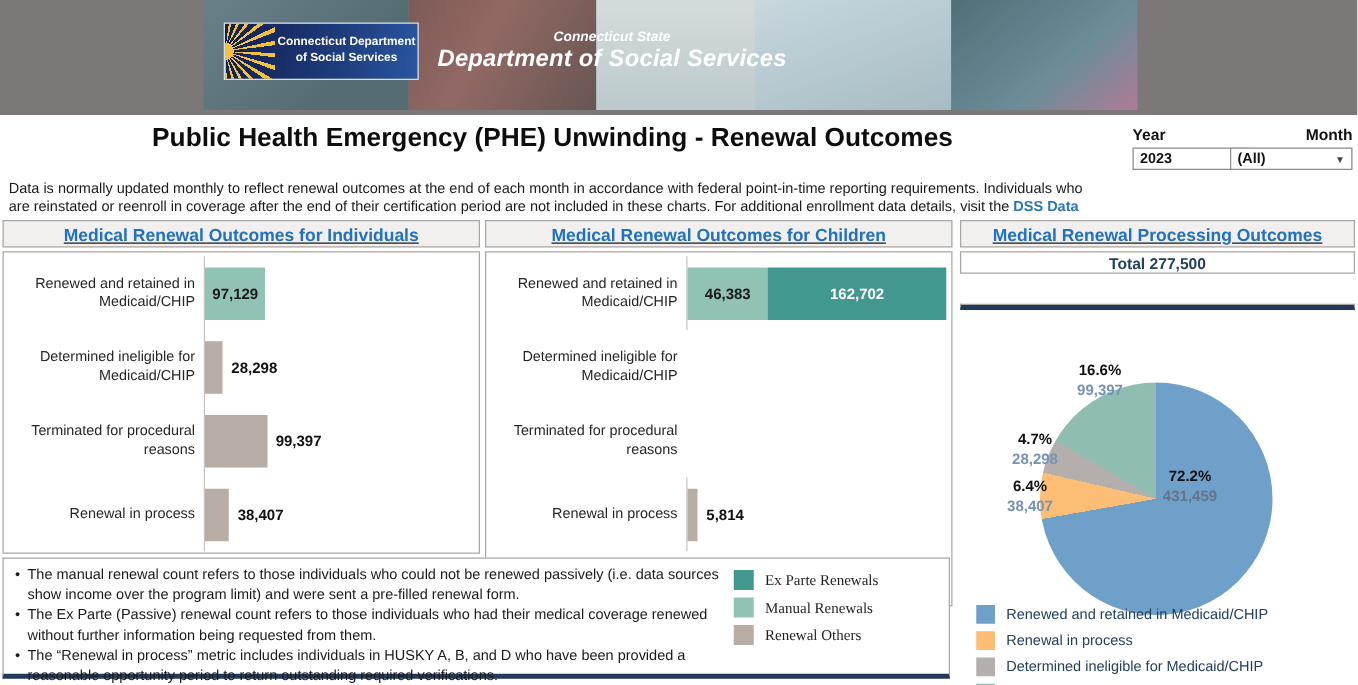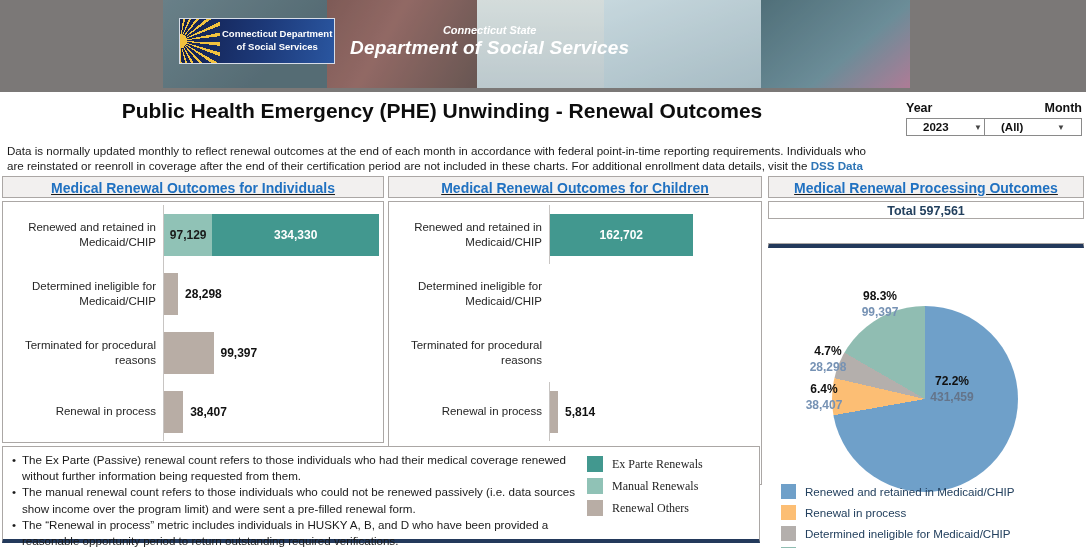--- a/index.html
+++ b/index.html
@@ -34,21 +34,21 @@
   .agency-large{font-size:19px;font-weight:bold;margin-top:1px;letter-spacing:.2px;}
   
   .page-title{position:absolute;left:0;top:99px;width:884px;text-align:center;
     font-size:21px;font-weight:bold;color:#0d0d0d;}
   .filter{position:absolute;top:101px;font-size:12.5px;font-weight:bold;color:#111;}
   .filter.year{left:886px;width:93px;margin-left:20px;}
   .filter.month{left:984px;width:98px;text-align:right;}
   .select{
     margin-top:3px;height:16px;border:1px solid #8a8a8a;background:#fff;
     display:flex;align-items:center;justify-content:space-between;
-    padding:0 16px;font-size:11.5px;font-weight:bold;cursor:pointer;
+    padding:0 5px;font-size:11.5px;font-weight:bold;cursor:pointer;
   }
   .select .arrow{font-size:8px;color:#444;}
   .description{position:absolute;left:7px;top:131px;width:868px;
     font-size:11.6px;line-height:1.34;color:#1a1a1a;}
   .description .link{color:#2e75b6;font-weight:bold;text-decoration:none;cursor:pointer;}
   
   .panel{position:absolute;box-sizing:border-box;text-decoration:underline;}
   .panel-header{
     height:22px;line-height:22px;text-align:center;font-size:14px;font-weight:bold;
     color:#2071c1;background:#f2f0ef;border:1px solid #aba7a5;box-sizing:border-box;
@@ -153,21 +153,20 @@
 </p>
 
 <div class="panel individuals">
   <div class="panel-header">Medical Renewal Outcomes for Individuals</div>
   <div class="panel-body bar-chart">
       <div class="bar-row">
         <div class="bar-cat">Renewed and retained in Medicaid/CHIP</div>
         <div class="bar-area">
           <div class="bar">
             <div class="seg" style="width: 22.5118%; background: rgb(144, 194, 182);">97,129</div>
-            <div class="seg" style="width: 77.4882%; background: rgb(66, 152, 143); color: rgb(255, 255, 255);">334,330</div>
           </div>
         </div>
       </div>
       <div class="bar-row">
         <div class="bar-cat">Determined ineligible for Medicaid/CHIP</div>
         <div class="bar-area">
           <div class="bar">
             <div class="seg" style="width: 6.55868%; background: rgb(184, 173, 165);"></div>
             <span class="bar-val" style="left: calc(6.55868% + 7px);">28,298</span>
           </div>
@@ -194,20 +193,21 @@
     </div>
 </div>
 
 <div class="panel children">
   <div class="panel-header">Medical Renewal Outcomes for Children</div>
   <div class="panel-body bar-chart">
       <div class="bar-row">
         <div class="bar-cat">Renewed and retained in Medicaid/CHIP</div>
         <div class="bar-area">
           <div class="bar">
+            <div class="seg" style="width: 31.1016%; background: rgb(144, 194, 182);">46,383</div>
             <div class="seg" style="width: 68.8984%; background: rgb(66, 152, 143); color: rgb(255, 255, 255);">162,702</div>
           </div>
         </div>
       </div>
       <div class="bar-row">
         <div class="bar-cat">Determined ineligible for Medicaid/CHIP</div>
       </div>
       <div class="bar-row">
         <div class="bar-cat">Terminated for procedural reasons</div>
       </div>
@@ -218,37 +218,37 @@
             <div class="seg" style="width: 3.89851%; background: rgb(184, 173, 165);"></div>
             <span class="bar-val" style="left: calc(3.89851% + 7px);">5,814</span>
           </div>
         </div>
       </div>
     </div>
 </div>
 
 <div class="panel pie-panel">
   <div class="panel-header">Medical Renewal Processing Outcomes</div>
-  <div class="total-band">Total 597,561</div>
+  <div class="total-band">Total 277,500</div>
   <div class="panel-body pie-body">
     <div class="pie" style="background: conic-gradient(rgb(111, 160, 201) 0deg, rgb(111, 160, 201) 259.92deg, rgb(252, 190, 116) 259.92deg, rgb(252, 190, 116) 282.96deg, rgb(180, 175, 172) 282.96deg, rgb(180, 175, 172) 299.88deg, rgb(144, 189, 178) 299.88deg, rgb(144, 189, 178) 360deg);"></div>
     <div class="pie-label pl-0">
       <div class="pct">72.2%</div>
       <div class="val">431,459</div>
     </div>
     <div class="pie-label pl-1">
       <div class="pct">6.4%</div>
       <div class="val">38,407</div>
     </div>
     <div class="pie-label pl-2">
       <div class="pct">4.7%</div>
       <div class="val">28,298</div>
     </div>
     <div class="pie-label pl-3">
-      <div class="pct">98.3%</div>
+      <div class="pct">16.6%</div>
       <div class="val">99,397</div>
     </div>
     <div class="pie-legend">
       <div class="legend-row">
         <div class="swatch" style="background: rgb(111, 160, 201);"></div>
         <div class="legend-label">Renewed and retained in Medicaid/CHIP</div>
       </div>
       <div class="legend-row">
         <div class="swatch" style="background: rgb(252, 190, 116);"></div>
         <div class="legend-label">Renewal in process</div>
@@ -260,22 +260,22 @@
       <div class="legend-row">
         <div class="swatch" style="background: rgb(144, 189, 178);"></div>
 
       </div>
     </div>
   </div>
 </div>
 
 <div class="footbox">
   <ul class="footnotes">
+    <li>The manual renewal count refers to those individuals who could not be renewed passively (i.e. data sources show income over the program limit) and were sent a pre-filled renewal form.</li>
     <li>The Ex Parte (Passive) renewal count refers to those individuals who had their medical coverage renewed without further information being requested from them.</li>
-    <li>The manual renewal count refers to those individuals who could not be renewed passively (i.e. data sources show income over the program limit) and were sent a pre-filled renewal form.</li>
     <li>The “Renewal in process” metric includes individuals in HUSKY A, B, and D who have been provided a reasonable opportunity period to return outstanding required verifications.</li>
   </ul>
   <div class="bar-legend">
     <div class="legend-row">
       <div class="swatch" style="background: rgb(66, 152, 143);"></div>
       <div class="legend-label">Ex Parte Renewals</div>
     </div>
     <div class="legend-row">
       <div class="swatch" style="background: rgb(144, 194, 182);"></div>
       <div class="legend-label">Manual Renewals</div>

